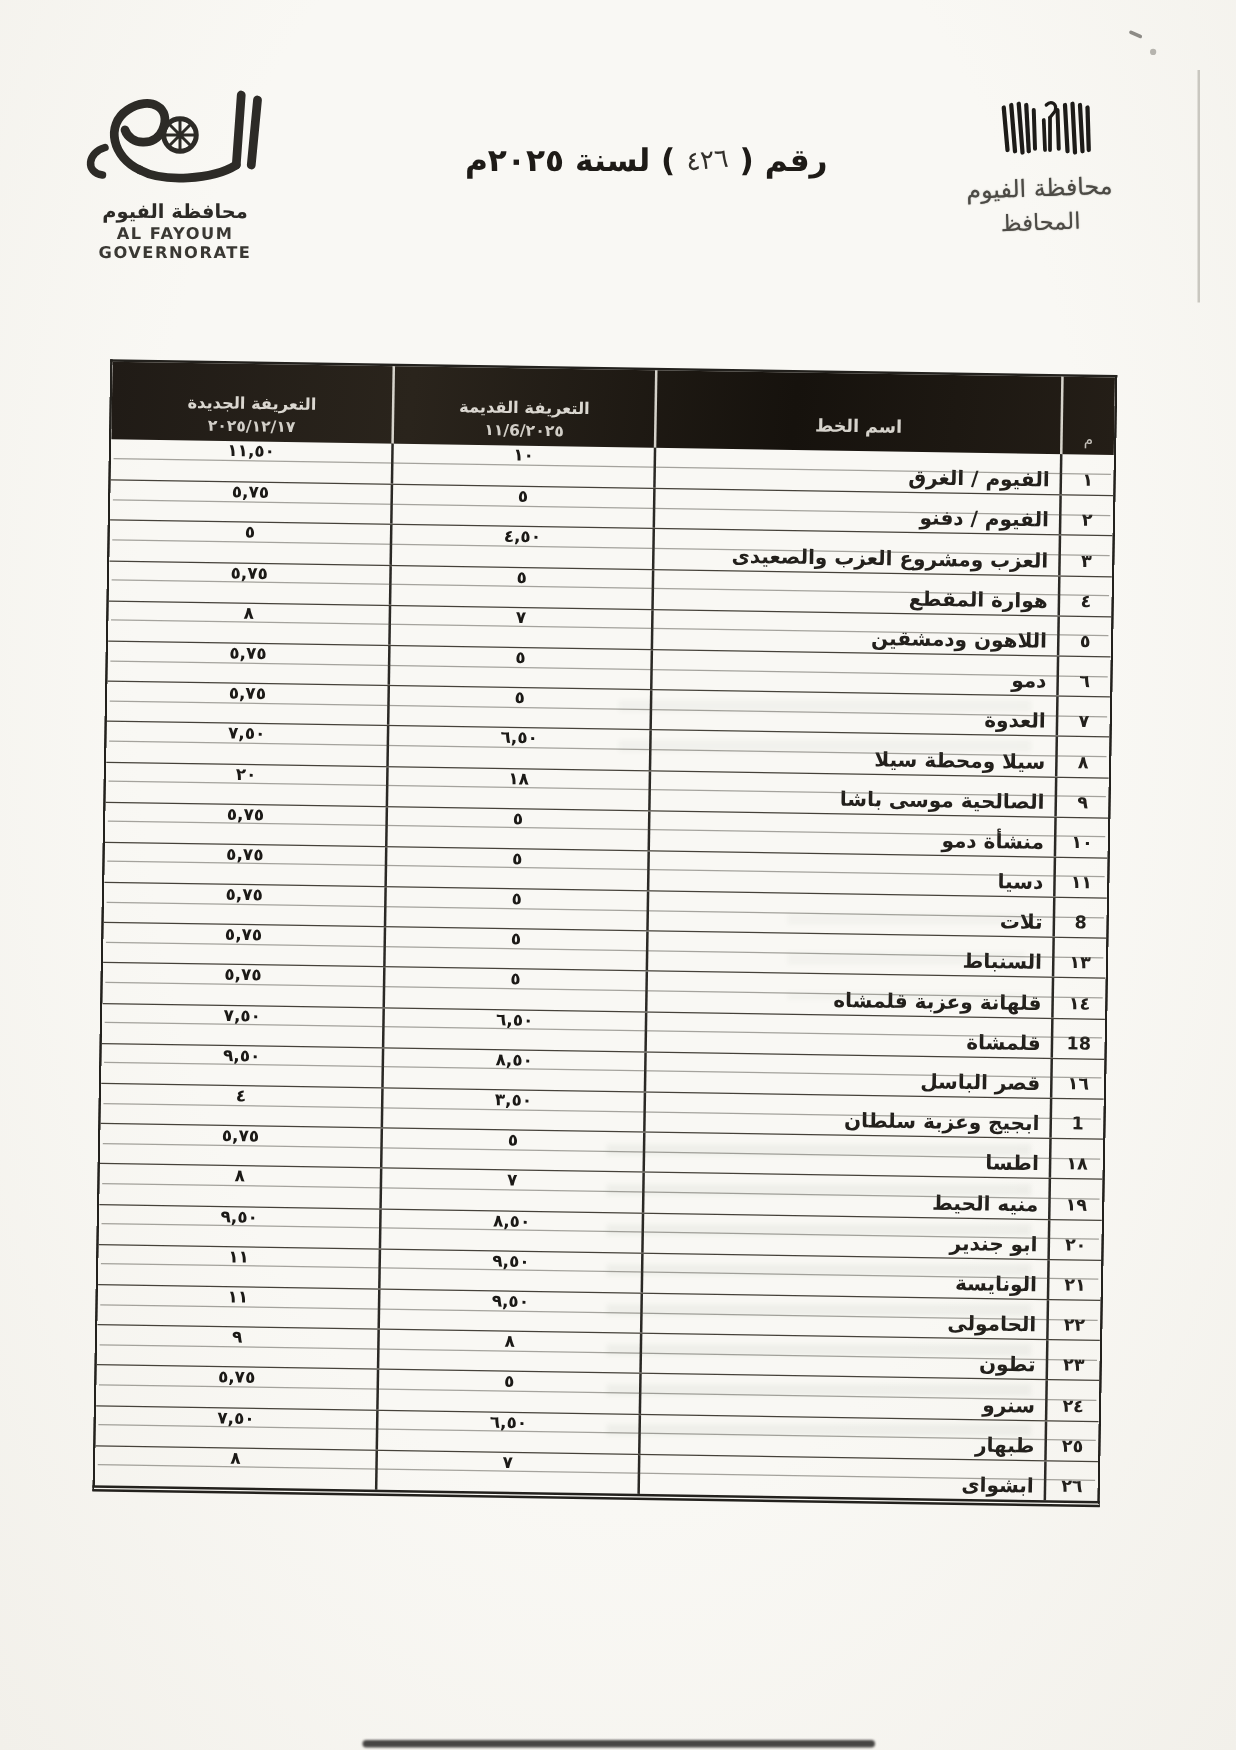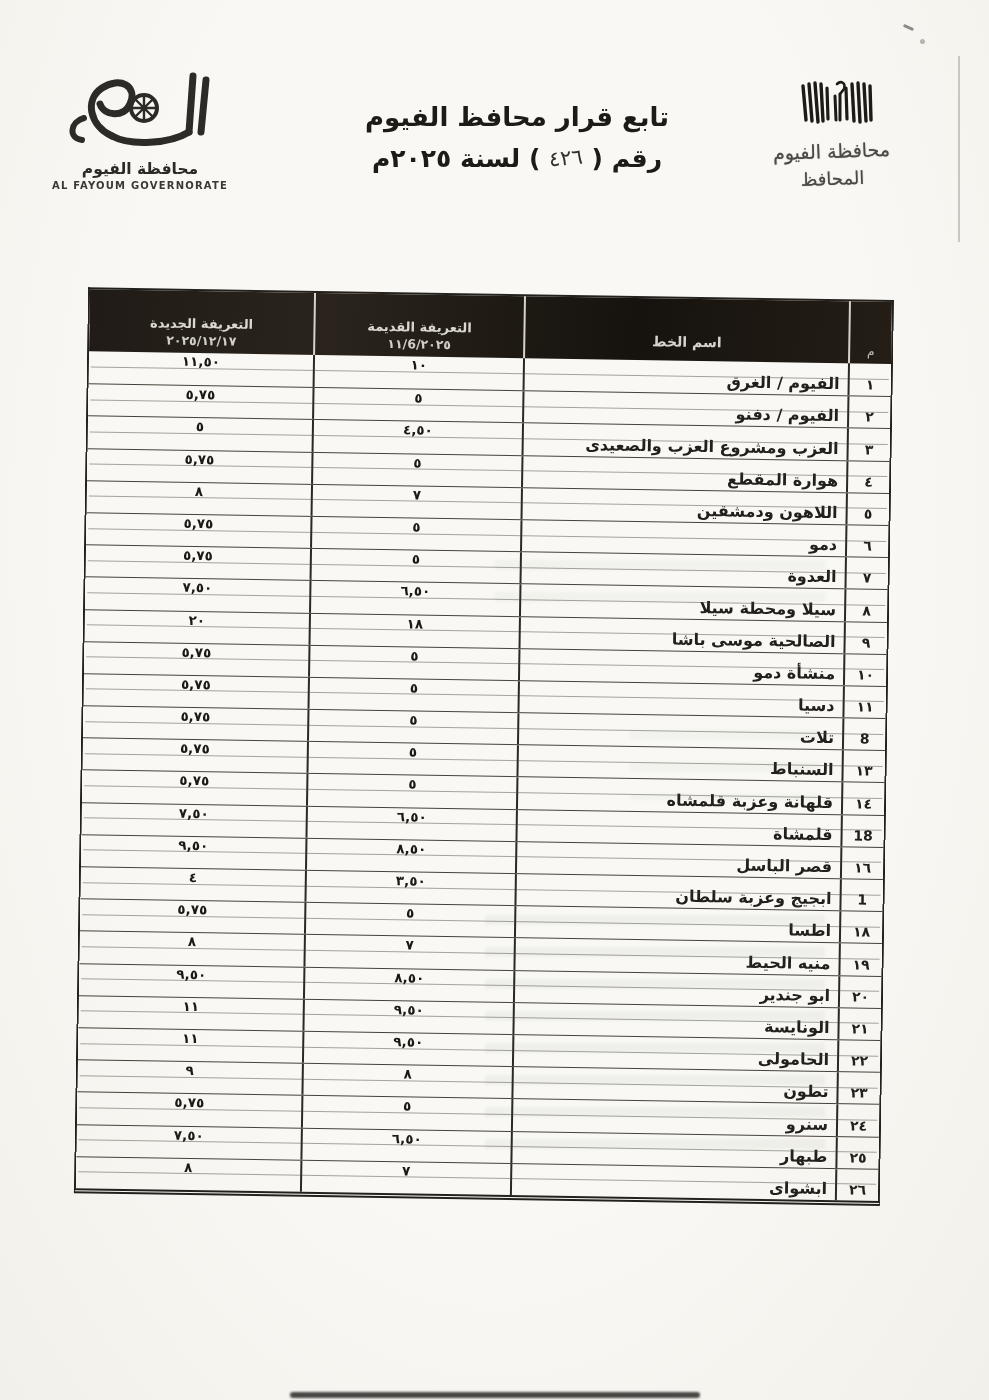--- a/index.html
+++ b/index.html
@@ -27,21 +27,21 @@
   }
   .logo svg { display:block; margin: 0 auto; }
   .logo-ar {
     font-size: 15.5px;
     font-weight: bold;
     letter-spacing: 2px;
     color: #2c2a26;
     margin-top: 2px;
   }
   .logo-en {
-    font-size: 10px;
+    font-size: 13px;
     font-weight: bold;
     letter-spacing: 1.2px;
     color: #3a3833;
     direction: ltr;
     margin-top: 2px;
     text-align: center;
   }
 
   
   .title-block {
@@ -222,21 +222,20 @@
       <path d="M52,70 C30,60 24,34 42,22 C60,10 78,20 70,38 C64,52 44,50 40,38" stroke-width="7"></path>
       <circle cx="84" cy="42" r="13" stroke-width="4"></circle>
       <path d="M84,31 L84,53 M73,42 L95,42 M76,34 L92,50 M92,34 L76,50" stroke-width="2.4"></path>
       <path d="M24,52 C10,56 8,72 22,74" stroke-width="6"></path>
     </svg>
     <div class="logo-ar">محافظة الفيوم</div>
     <div class="logo-en">AL FAYOUM GOVERNORATE</div>
   </div>
 
   <div class="title-block">
-    <div class="title-line1">تابع قرار محافظ الفيوم</div>
     <div class="title-line2">
       <span>رقم (</span>
       <span class="hand-number">٤٢٦</span>
       <span>) لسنة ٢٠٢٥م</span>
     </div>
   </div>
 
   <div class="emblem">
     <svg width="80" height="58" viewBox="0 0 80 58" stroke="#1d1b18" fill="none" stroke-linecap="round">
       <path d="M6,12 L9,46" stroke-width="3.4"></path>

